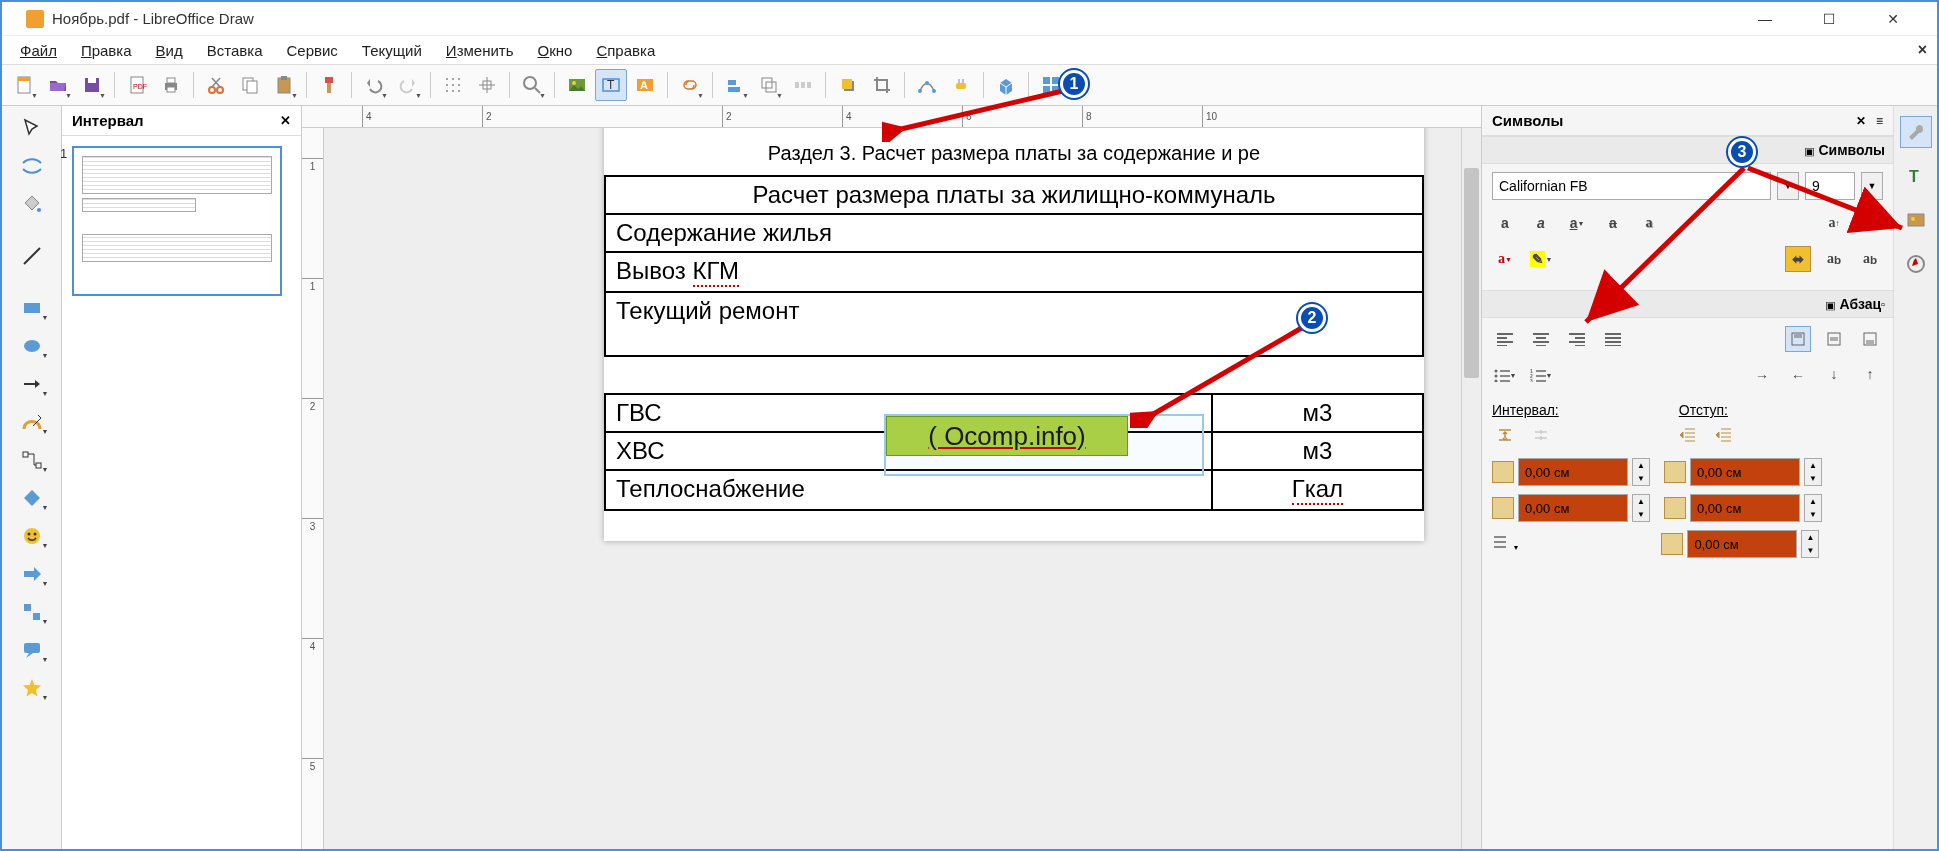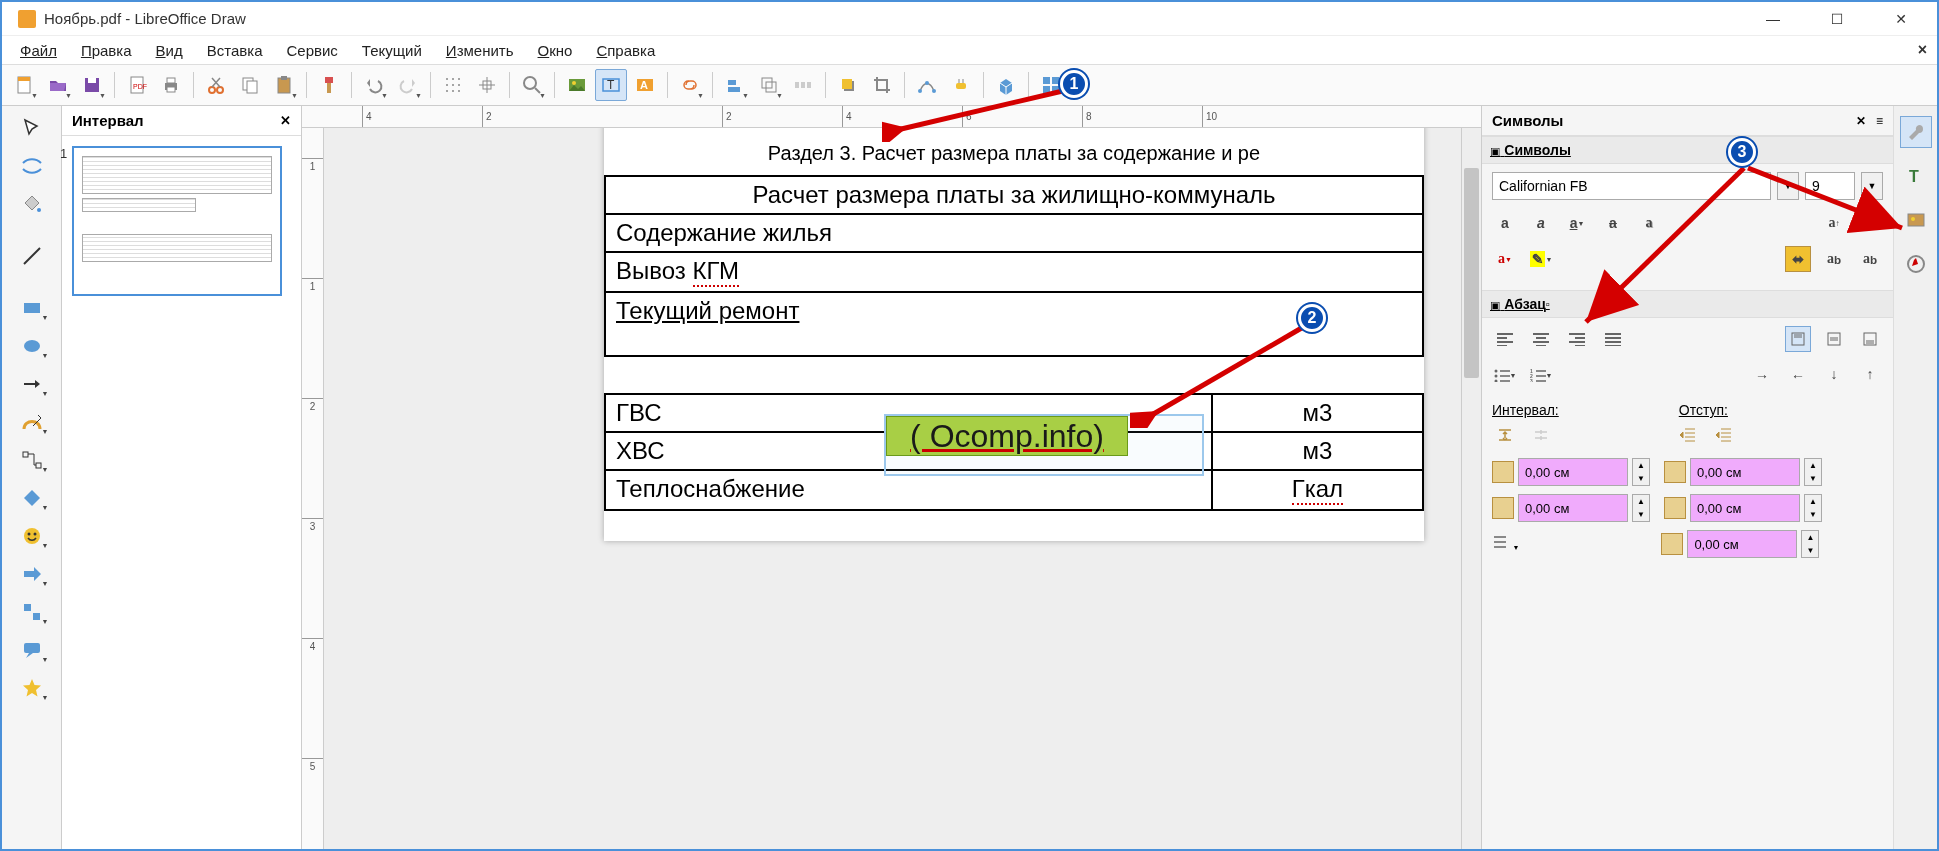--- a/index.html
+++ b/index.html
@@ -1,19 +1,19 @@
 <!DOCTYPE html>
 <html><head>
 <meta charset="utf-8">
 <style>
 * { box-sizing: border-box; margin: 0; padding: 0; font-family: "Segoe UI", Tahoma, sans-serif; }
 body { background: #fff; overflow: hidden; width: 1939px; height: 851px; position: relative; border: 2px solid #4a90d9; }
 
 
-.titlebar { height: 34px; display: flex; align-items: center; padding: 0 16px; background: #fff; border-bottom: 1px solid #eee; }
+.titlebar { height: 34px; display: flex; align-items: center; padding: 0 24px; background: #fff; border-bottom: 1px solid #eee; }
 .titlebar .app-icon { width: 18px; height: 18px; background: #f0a030; border-radius: 2px; margin-right: 8px; }
 .titlebar .title { font-size: 15px; color: #333; flex: 1; }
 .titlebar .win-controls { display: flex; gap: 24px; }
 .titlebar .win-btn { width: 40px; height: 28px; display: flex; align-items: center; justify-content: center; font-size: 14px; color: #333; }
 
 
 .menubar { height: 28px; display: flex; align-items: center; padding: 0 8px; gap: 4px; font-size: 15px; position: relative; }
 .menubar .menu-item { padding: 2px 10px; color: #222; }
 .menubar .menu-item u { text-decoration: underline; }
 .menubar .close-doc { position: absolute; right: 10px; font-size: 16px; font-weight: bold; color: #333; }
@@ -53,48 +53,48 @@
 .ruler-v .tick { position: absolute; left: 0; width: 100%; border-top: 1px solid #999; padding-top: 2px; text-align: center; }
 .page-viewport { flex: 1; position: relative; overflow: hidden; background: #eee; }
 .page { position: absolute; left: 280px; top: -10px; width: 820px; background: #fff; box-shadow: 0 0 6px rgba(0,0,0,.3); padding: 20px 0 30px; }
 .doc-title { font-size: 20px; text-align: center; padding: 4px 10px; }
 .doc-table { width: 100%; border-collapse: collapse; margin-top: 6px; }
 .doc-table td { border: 2px solid #000; padding: 4px 10px; font-size: 24px; vertical-align: top; }
 .doc-table .ctr { text-align: center; margin-top: 20px; }
 .dotted { border-bottom: 2px dotted #c00; display: inline-block; }
 
 .inserted-text-box { position: absolute; left: 280px; top: 242px; width: 320px; height: 62px; border: 2px solid #9cc8ec; background: rgba(156,200,236,.06); }
-.inserted-text { position: absolute; left: 0; top: 0; width: 242px; height: 40px; background: #a8cf45; border: 1px solid #6a9a1a; display: flex; align-items: center; justify-content: center; font-size: 32px; font-family: Georgia, serif; color: #1a1a1a; }
+.inserted-text { position: absolute; left: 0; top: 0; width: 242px; height: 40px; background: #a8cf45; border: 1px solid #6a9a1a; display: flex; align-items: center; justify-content: center; font-size: 26px; font-family: Georgia, serif; color: #1a1a1a; }
 .inserted-text u { text-decoration: underline; text-decoration-color: #c00; }
 
 .vscroll { width: 20px; background: #eee; border-left: 1px solid #ccc; position: relative; }
 .vscroll .thumb { position: absolute; top: 40px; left: 2px; right: 2px; height: 210px; background: #c4c4c4; border-radius: 2px; }
 
 
 .right-panel { width: 456px; background: #f5f5f5; border-left: 1px solid #ccc; display: flex; }
 .sidebar-tabs { width: 44px; background: #f0f0f0; border-left: 1px solid #ddd; padding-top: 10px; display: flex; flex-direction: column; gap: 12px; align-items: center; }
 .sidebar-tabs .stab { width: 32px; height: 32px; display: flex; align-items: center; justify-content: center; border: 1px solid transparent; }
 .sidebar-tabs .stab.active { background: #d5e5f7; border-color: #7aa8d8; }
 .props { flex: 1; padding: 0; }
 .props .section-title { height: 30px; display: flex; align-items: center; padding: 0 10px; font-size: 15px; font-weight: bold; border-bottom: 1px solid #ddd; justify-content: space-between; }
-.props .section-head { height: 28px; display: flex; align-items: center; padding: 0 8px; font-size: 14px; background: #eaeaea; border-top: 1px solid #ddd; border-bottom: 1px solid #ddd; justify-content: flex-start; text-decoration: underline; }
+.props .section-head { height: 28px; display: flex; align-items: center; padding: 0 8px; font-size: 14px; background: #eaeaea; border-top: 1px solid #ddd; border-bottom: 1px solid #ddd; justify-content: flex-end; }
 .props .section-body { padding: 8px 10px; }
 .font-row { display: flex; gap: 6px; margin-bottom: 10px; }
 .font-name { flex: 1; height: 28px; border: 1px solid #aaa; background: #fff; padding: 2px 6px; font-size: 14px; }
 .font-size { width: 50px; height: 28px; border: 1px solid #aaa; background: #fff; padding: 2px 6px; font-size: 14px; }
 .dd-btn { width: 22px; height: 28px; border: 1px solid #aaa; background: #f0f0f0; display: flex; align-items: center; justify-content: center; font-size: 9px; }
 .icon-row { display: flex; gap: 10px; margin-bottom: 10px; flex-wrap: wrap; align-items: center; }
 .icon-row .ibtn { width: 26px; height: 26px; display: flex; align-items: center; justify-content: center; font-size: 14px; font-weight: bold; color: #444; font-family: Georgia, serif; }
 .icon-row .spacer { flex: 1; }
 .para-labels { display: flex; gap: 120px; padding: 4px 0; font-size: 14px; }
 .para-labels span { text-decoration: underline; }
 .spin-row { display: flex; gap: 14px; margin-bottom: 8px; align-items: center; }
 .spin { display: flex; align-items: center; gap: 4px; }
 .spin .sicon { width: 22px; height: 22px; background: #e8d090; border: 1px solid #b89040; }
-.spin input { width: 110px; height: 28px; border: 1px solid #aaa; padding: 2px 6px; font-size: 13px; background: #f0abfc; }
+.spin input { width: 110px; height: 28px; border: 1px solid #aaa; padding: 2px 6px; font-size: 13px; background: #c2410c; }
 .spin .updn { width: 18px; height: 28px; border: 1px solid #aaa; background: #f0f0f0; font-size: 8px; display: flex; flex-direction: column; }
 .spin .updn div { flex: 1; display: flex; align-items: center; justify-content: center; }
 
 
 .badge { position: absolute; width: 28px; height: 28px; border-radius: 50%; background: #0a4db0; border: 3px solid #fff; box-shadow: 0 0 0 2px #0a4db0; color: #fff; font-weight: bold; display: flex; align-items: center; justify-content: center; font-size: 16px; z-index: 50; }
 .arrow { position: absolute; z-index: 40; pointer-events: none; }
 </style>
 </head>
 <body>
 
@@ -472,21 +472,21 @@
                 <tr>
                   <td class="ctr">Расчет размера платы за жилищно-коммуналь</td>
                 </tr>
             <tr>
                   <td>Содержание жилья</td>
                 </tr>
             <tr>
                   <td><span style="display:inline-block">Вывоз <span class="dotted">КГМ</span></span></td>
                 </tr>
             <tr>
-                  <td style="height:64px; position:relative;text-decoration:underline;"><span>Текущий ремонт</span></td>
+                  <td style="height:64px; position:relative;"><span>Текущий ремонт</span></td>
                 </tr>
           </tbody>
             </table>
           <div style="height:30px"></div>
           <table class="doc-table">
             <tbody>
             <tr>
                   <td>ГВС</td>
                   <td class="ctr">м3</td>
                 </tr>

